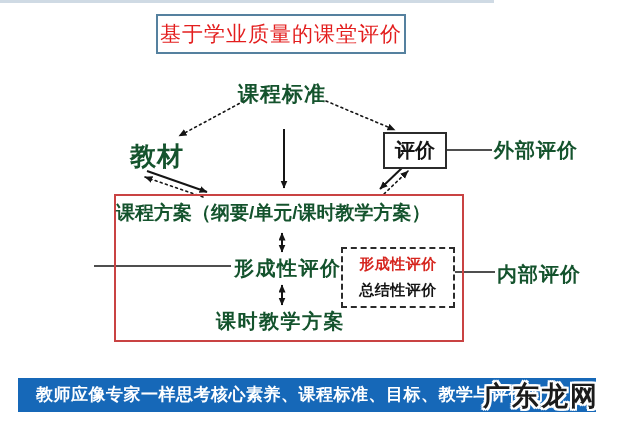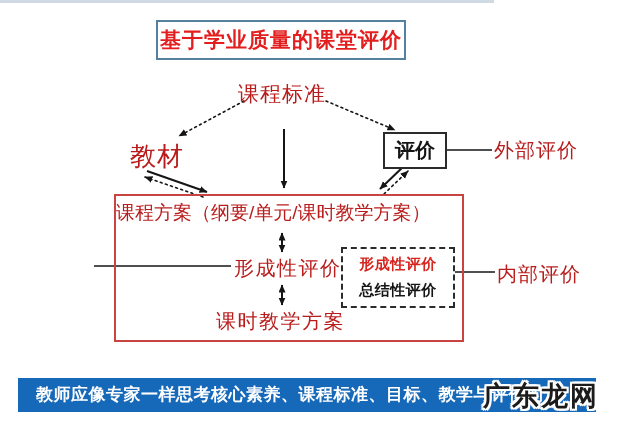--- a/index.html
+++ b/index.html
@@ -1,26 +1,26 @@
 <!DOCTYPE html>
 <html><head>
 <meta charset="utf-8">
 <style>
   html,body{margin:0;padding:0;background:#fff;}
   #slide{
     position:relative;width:640px;height:424px;background:#ffffff;overflow:hidden;
     font-family:"Liberation Sans","DejaVu Sans",sans-serif;color:#151515;
   }
   .abs{position:absolute;}
-  .lbl{position:absolute;font-weight:normal;color:#b91c1c;white-space:nowrap;}
+  .lbl{position:absolute;font-weight:bold;color:#14532d;white-space:nowrap;}
   .top-line{left:0;top:0;width:494px;height:3px;background:#cfdae4;}
   .title-box{
-    left:156px;top:20px;width:246px;height:36px;border:2px solid #55819f;
+    left:156px;top:14px;width:246px;height:36px;border:2px solid #55819f;
     display:flex;align-items:center;justify-content:center;
-    font-size:21px;font-weight:bold;color:#e31e1e;letter-spacing:1px;background:#fff;
+    font-size:21px;font-weight:normal;color:#e31e1e;letter-spacing:1px;background:#fff;
   }
   .n-standard{left:238px;top:80px;font-size:21px;letter-spacing:1px;}
   .n-textbook{left:130px;top:139px;font-size:26px;letter-spacing:1px;}
   .eval-box{
     left:383px;top:132px;width:60px;height:33px;border:2px solid #2b2b2b;background:#fff;
     display:flex;align-items:center;justify-content:center;font-size:20px;font-weight:bold;
   }
   .n-external{left:494px;top:137px;font-size:20px;letter-spacing:1px;}
   .red-box{left:114px;top:194px;width:346px;height:144px;border:2px solid #c94343;background:transparent;}
   .n-plan{left:116px;top:200px;width:342px;text-align:left;font-size:19px;}

